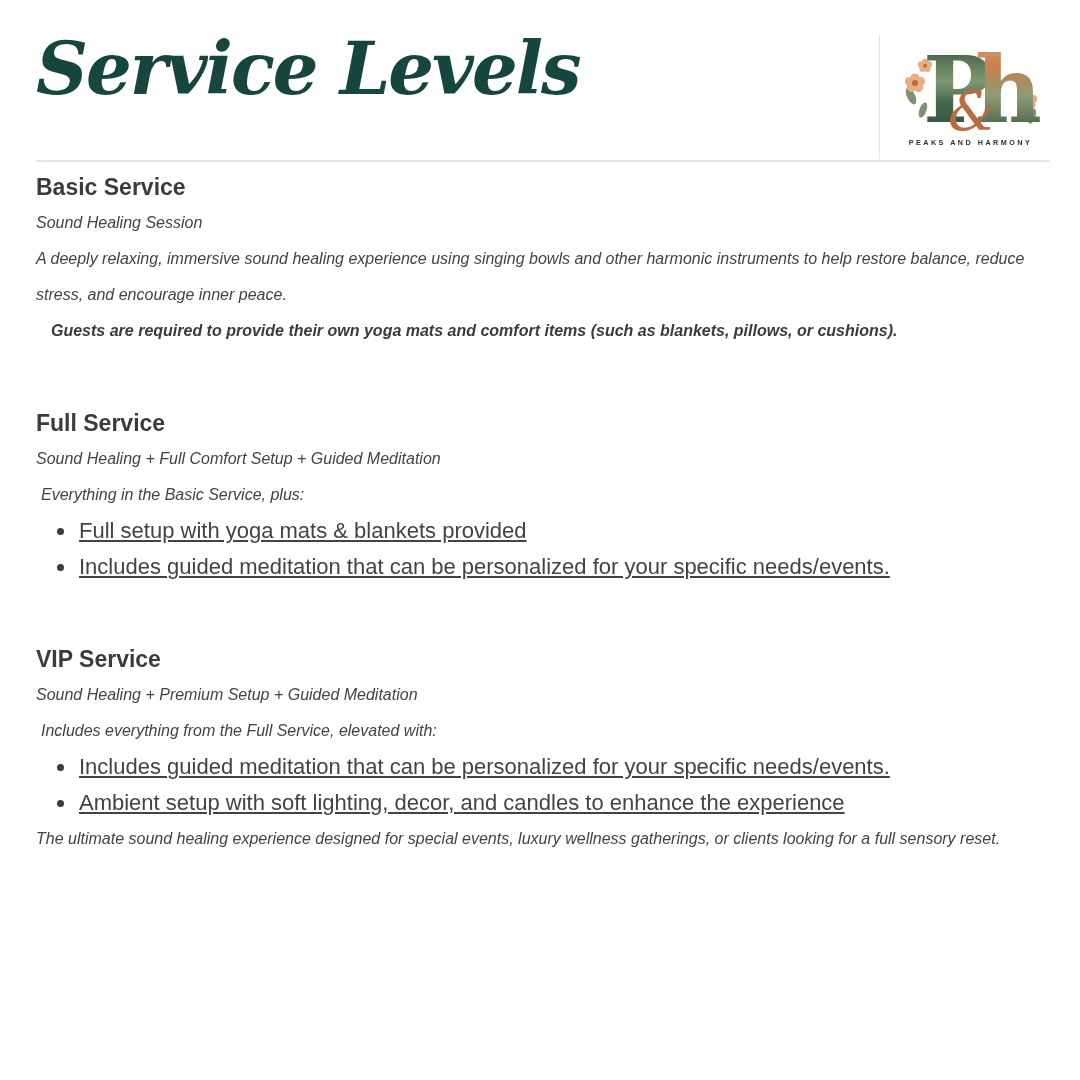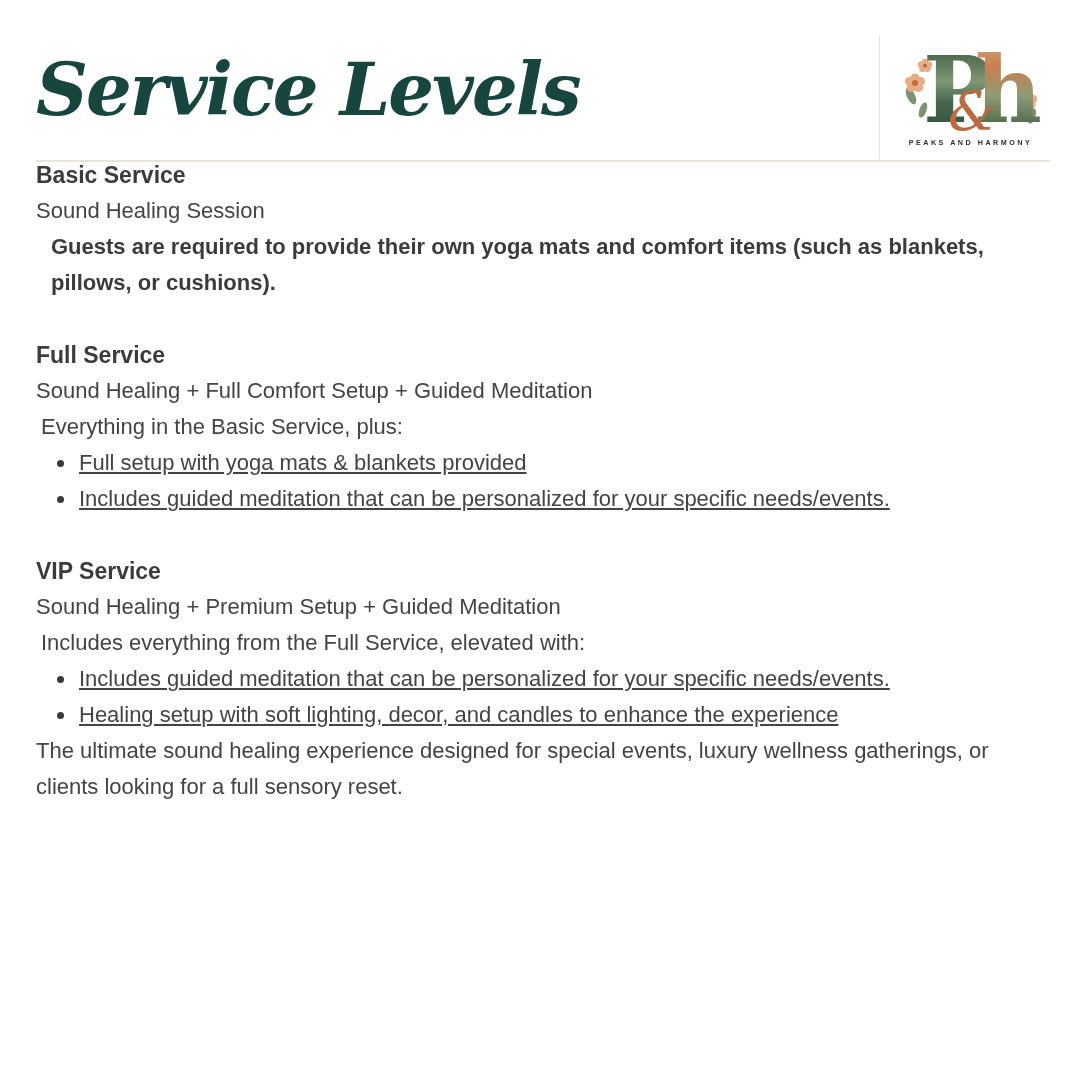--- a/index.html
+++ b/index.html
@@ -3,42 +3,42 @@
 <meta charset="utf-8">
 <style>
   html,body{margin:0;padding:0;}
   body{
     width:1080px;height:1080px;position:relative;overflow:hidden;
     background:#ffffff;
     font-family:"Liberation Sans",sans-serif;
     color:var(--body-text,#434343);
   }
   .page-title{
-    position:absolute;left:36px;top:50px;margin:0;
+    position:absolute;left:36px;top:29px;margin:0;
     font-family:"DejaVu Serif",serif;font-style:italic;font-weight:bold;
     font-size:72px;line-height:1.1;letter-spacing:-2px;
     color:var(--accent,#16463e);
   }
   .v-divider{
     position:absolute;left:879px;top:35px;width:1px;height:124px;
     background:var(--divider,#e3dfd8);
   }
   .h-divider{
     position:absolute;left:36px;top:160px;width:1014px;height:2px;
     background:var(--divider,#e8e4dd);
   }
   .logo{position:absolute;left:901px;top:38px;width:139px;height:112px;}
   .logo svg{width:100%;height:100%;}
-  .content{position:absolute;left:36px;top:157px;width:1010px;}
-  section + section{margin-top:36px;}
+  .content{position:absolute;left:36px;top:169px;width:1010px;}
+  section + section{margin-top:56px;}
   .svc-h{
     margin:0;font-size:23px;font-weight:bold;line-height:36px;
     color:var(--heading-text,#3b3b3b);
   }
-  .svc-line{margin:0;font-size:22px;line-height:36px;font-weight:400;}
+  .svc-line{margin:0;font-size:16px;line-height:36px;font-weight:400;font-style:italic;}
   .svc-line.bold{font-weight:bold;color:var(--heading-text,#3b3b3b);margin-left:15px;}
   .svc-line.intro{padding-left:5px;}
   .svc-list{margin:0;padding:0;list-style:none;text-decoration:underline;}
   .svc-li{display:flex;align-items:center;font-size:22px;line-height:36px;padding-left:21px;}
   .dot{
     width:7px;height:7px;border-radius:50%;flex:0 0 7px;margin-right:15px;
     background:var(--heading-text,#3b3b3b);
   }
 </style>
 </head>
@@ -104,20 +104,21 @@
     </svg>
   </div>
 </header>
 
 <div class="h-divider"></div>
 
 <main class="content">
     <section class="svc">
       <h2 class="svc-h">Basic Service</h2>
       <p class="svc-line">Sound Healing Session</p>
+      <p class="svc-line">A deeply relaxing, immersive sound healing experience using singing bowls and other harmonic instruments to help restore balance, reduce stress, and encourage inner peace.</p>
       <p class="svc-line bold">Guests are required to provide their own yoga mats and comfort items (such as blankets, pillows, or cushions).</p>
     </section>
     <section class="svc">
       <h2 class="svc-h">Full Service</h2>
       <p class="svc-line">Sound Healing + Full Comfort Setup + Guided Meditation</p>
       <p class="svc-line intro">Everything in the Basic Service, plus:</p>
       <ul class="svc-list">
         <li class="svc-li">
           <span class="dot"></span>
           <span class="li-text">Full setup with yoga mats &amp; blankets provided</span>
@@ -132,18 +133,18 @@
       <h2 class="svc-h">VIP Service</h2>
       <p class="svc-line">Sound Healing + Premium Setup + Guided Meditation</p>
       <p class="svc-line intro">Includes everything from the Full Service, elevated with:</p>
       <ul class="svc-list">
         <li class="svc-li">
           <span class="dot"></span>
           <span class="li-text">Includes guided meditation that can be personalized for your specific needs/events.</span>
         </li>
         <li class="svc-li">
           <span class="dot"></span>
-          <span class="li-text">Healing setup with soft lighting, decor, and candles to enhance the experience</span>
+          <span class="li-text">Ambient setup with soft lighting, decor, and candles to enhance the experience</span>
         </li>
       </ul>
       <p class="svc-line">The ultimate sound healing experience designed for special events, luxury wellness gatherings, or clients looking for a full sensory reset.</p>
     </section>
   </main>
 
 </body></html>

